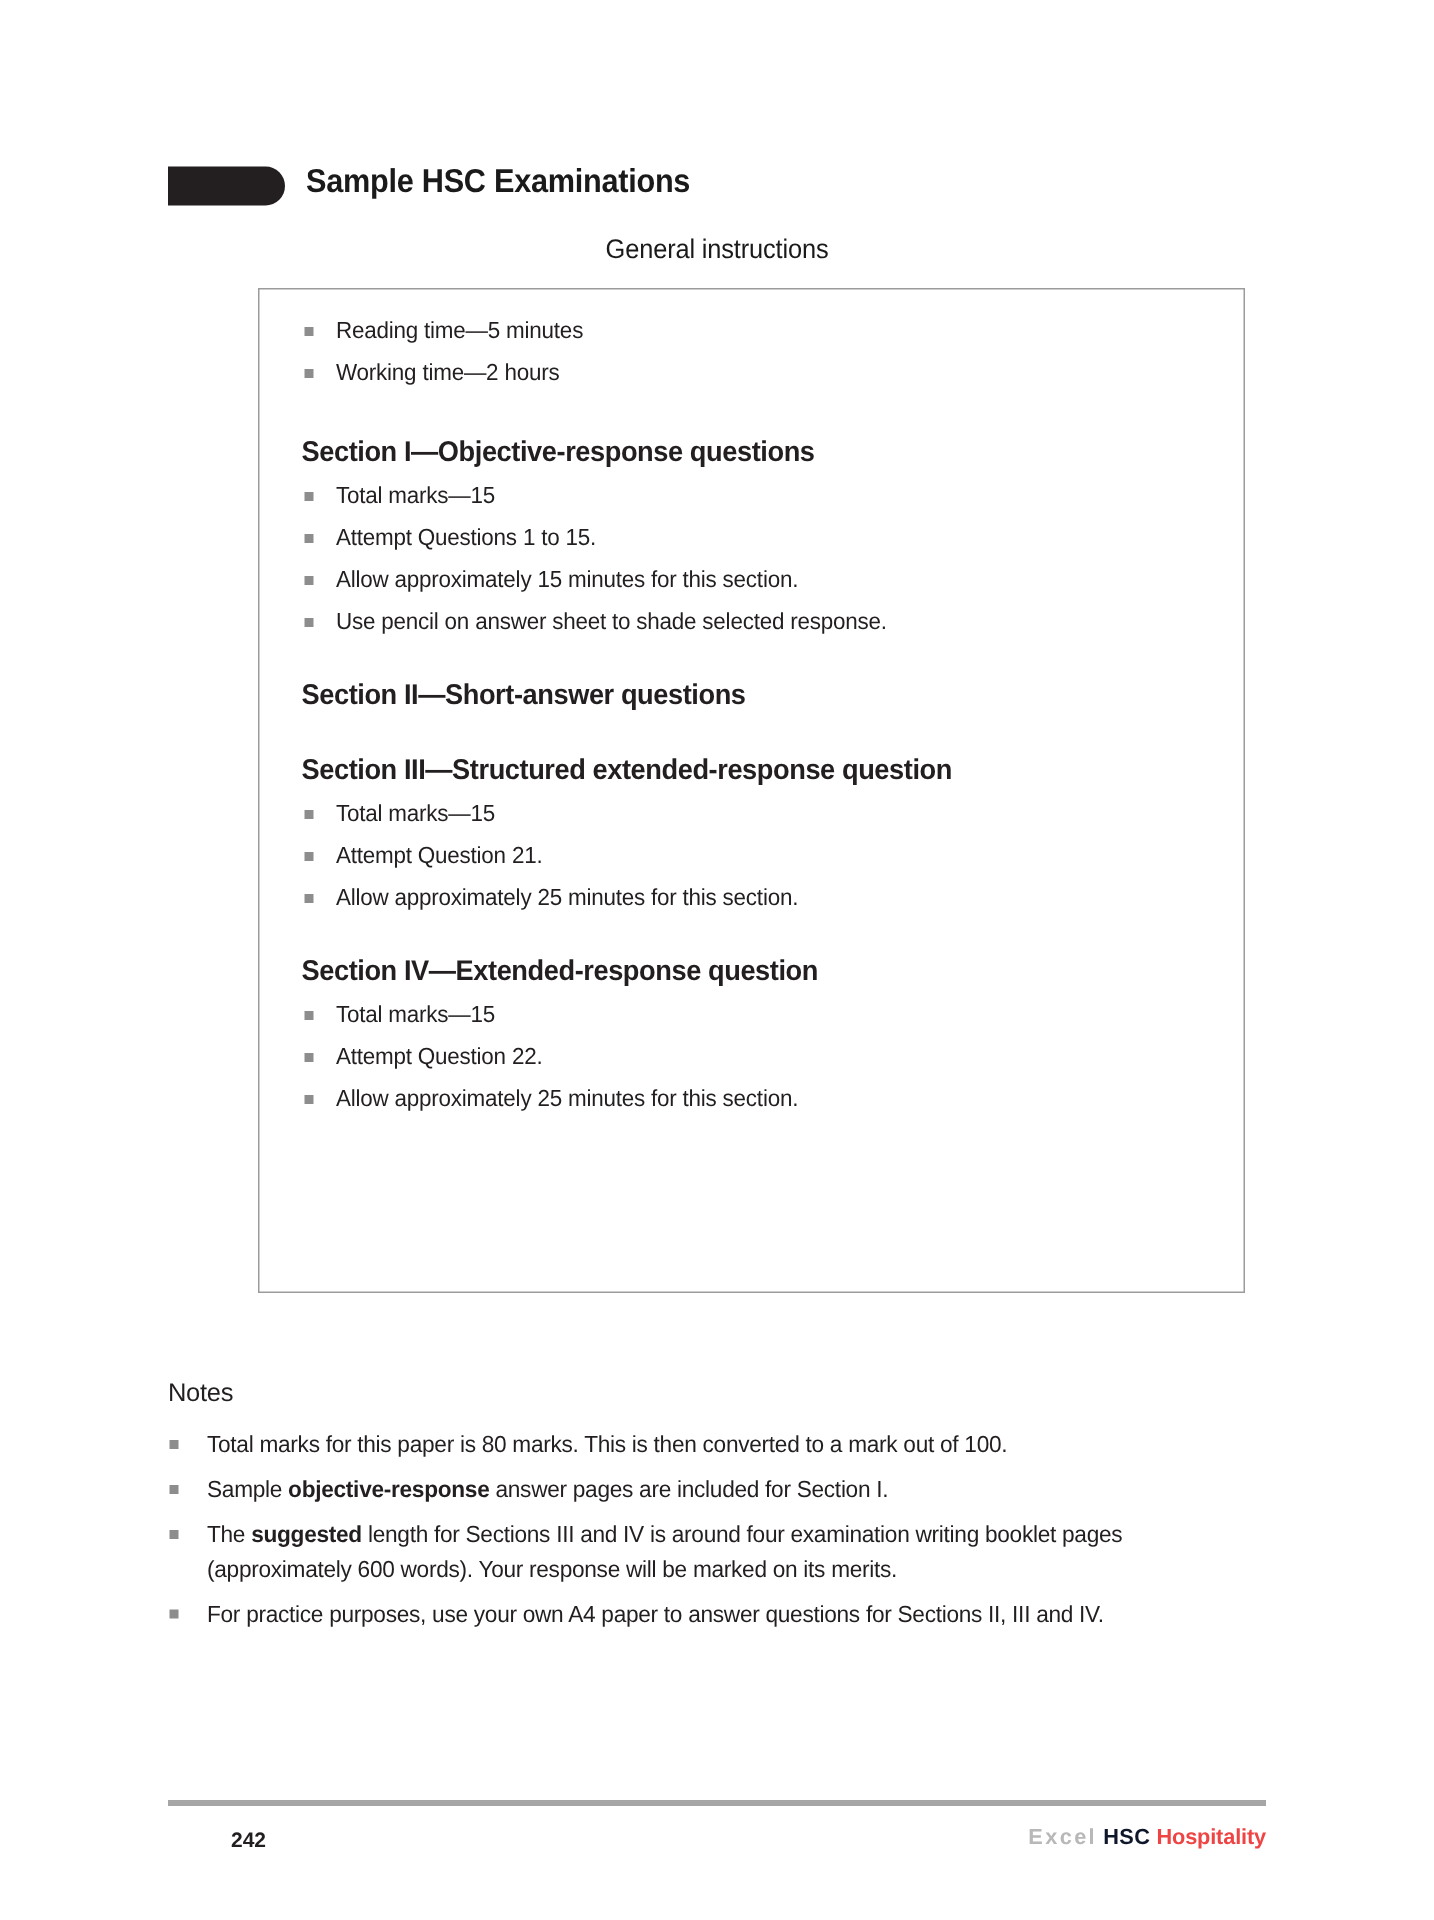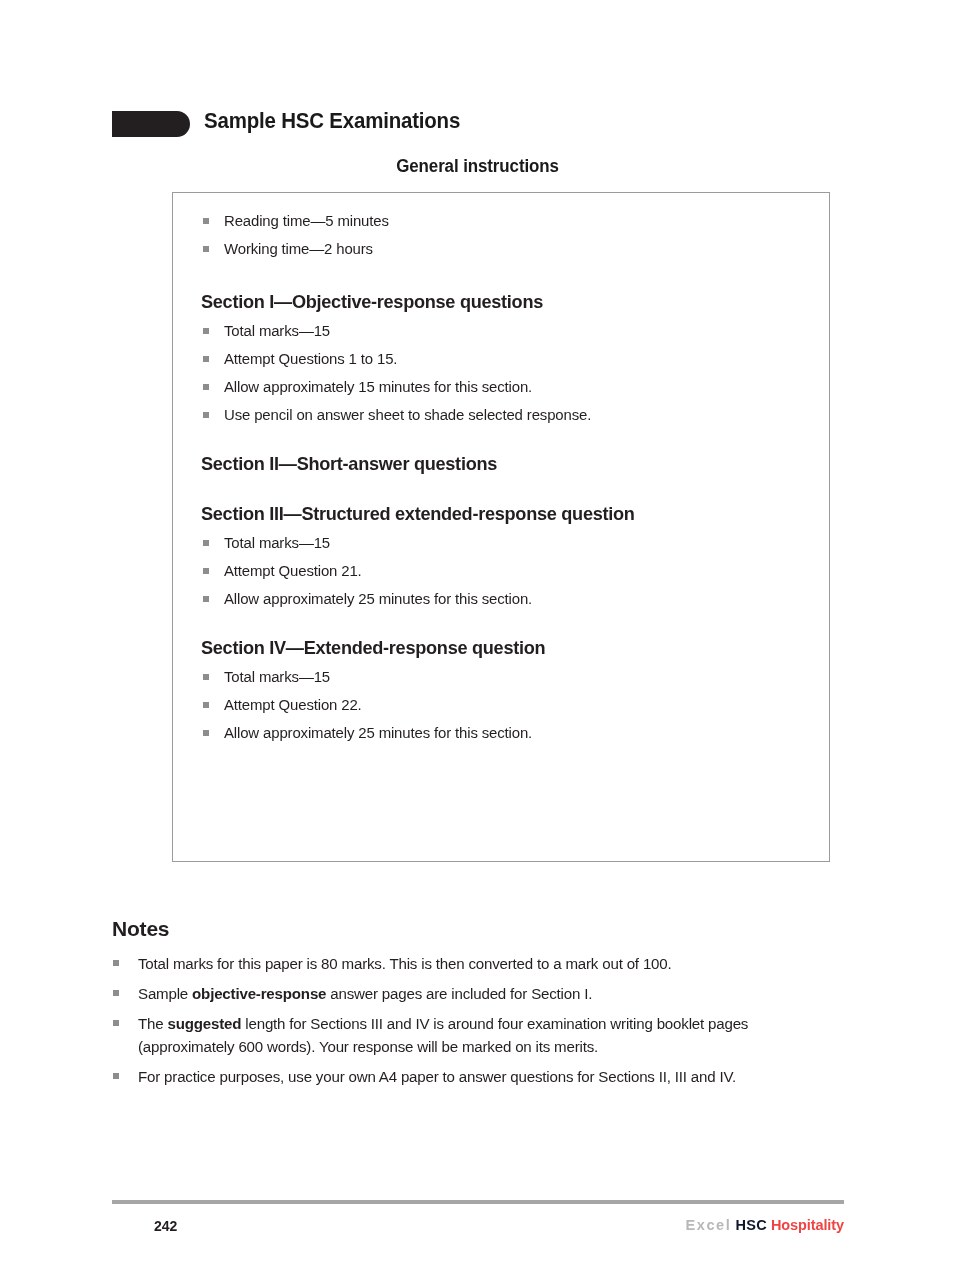--- a/index.html
+++ b/index.html
@@ -46,21 +46,21 @@
     white-space: nowrap;
     color: #1a1a1a;
   }
   .general-instructions {
     position: absolute;
     left: 0;
     top: 156px;
     width: 956px;
     text-align: center;
     font-size: 18px;
-    font-weight: bold;
+    font-weight: normal;
     letter-spacing: -0.1px;
     color: #1a1a1a;
   }
   .general-instructions span {
     display: inline-block;
     transform: scaleX(0.94);
   }
 
   
   .instruction-box {
@@ -127,22 +127,22 @@
   .section-block.first { margin-top: 26px; }
 
   
   .notes-wrap {
     position: absolute;
     left: 112px;
     top: 918px;
     width: 740px;
   }
   .notes-title {
-    font-size: 21px;
-    font-weight: bold;
+    font-size: 17px;
+    font-weight: normal;
     color: #231f20;
     line-height: 22px;
     letter-spacing: -0.2px;
   }
   ul.notes-list {
     list-style: none;
     margin: 12px 0 0 0;
     padding: 0;
   }
   ul.notes-list li {

